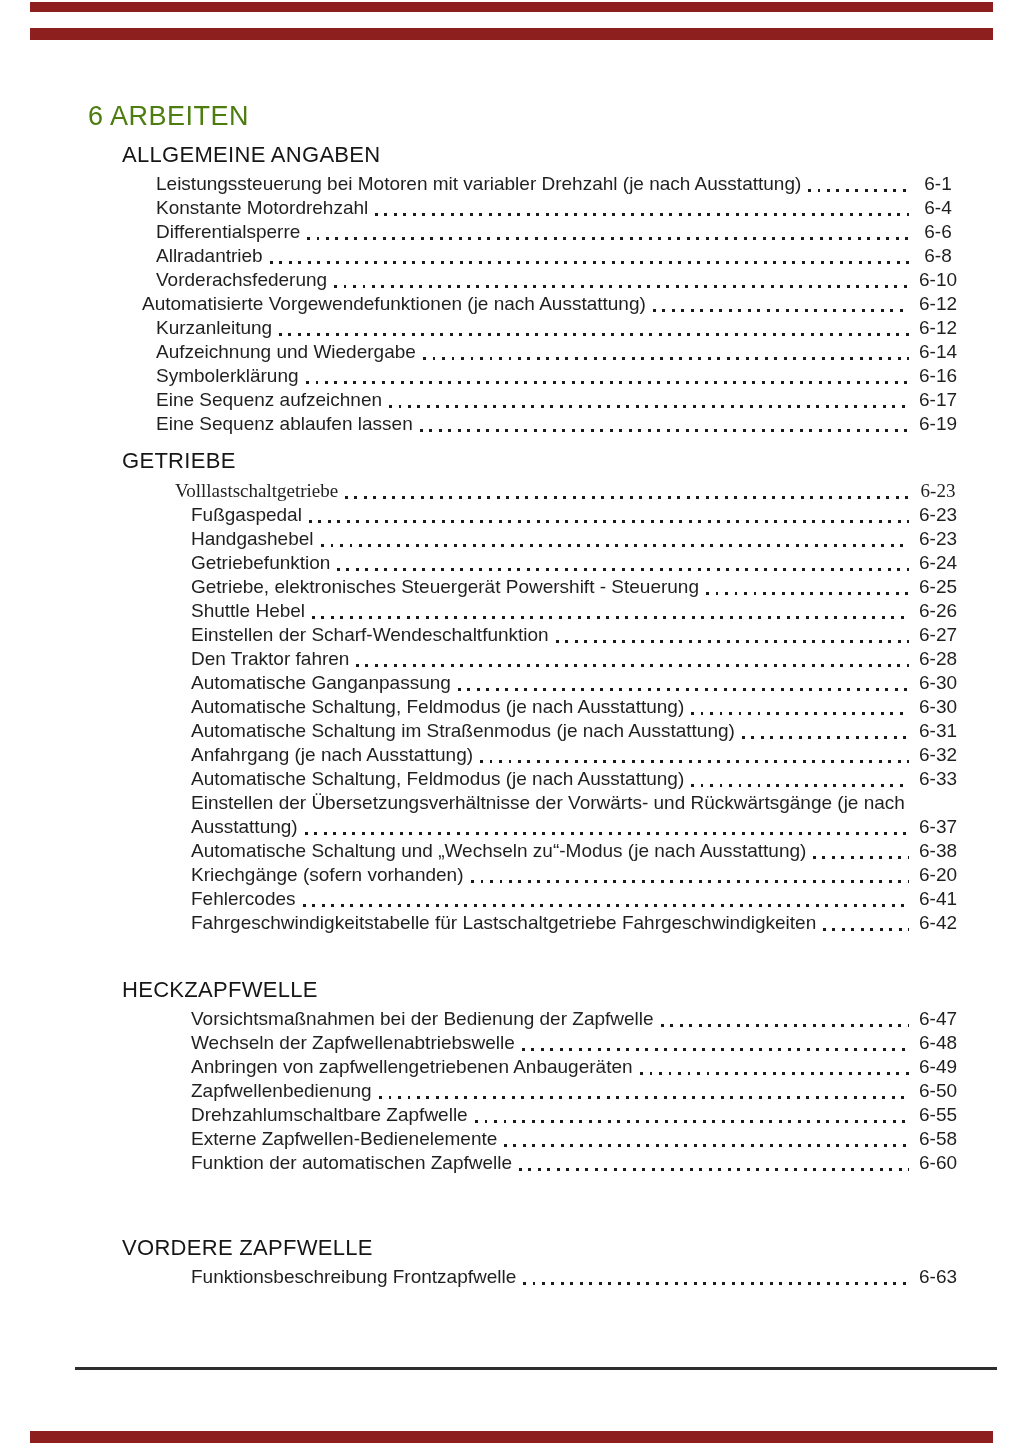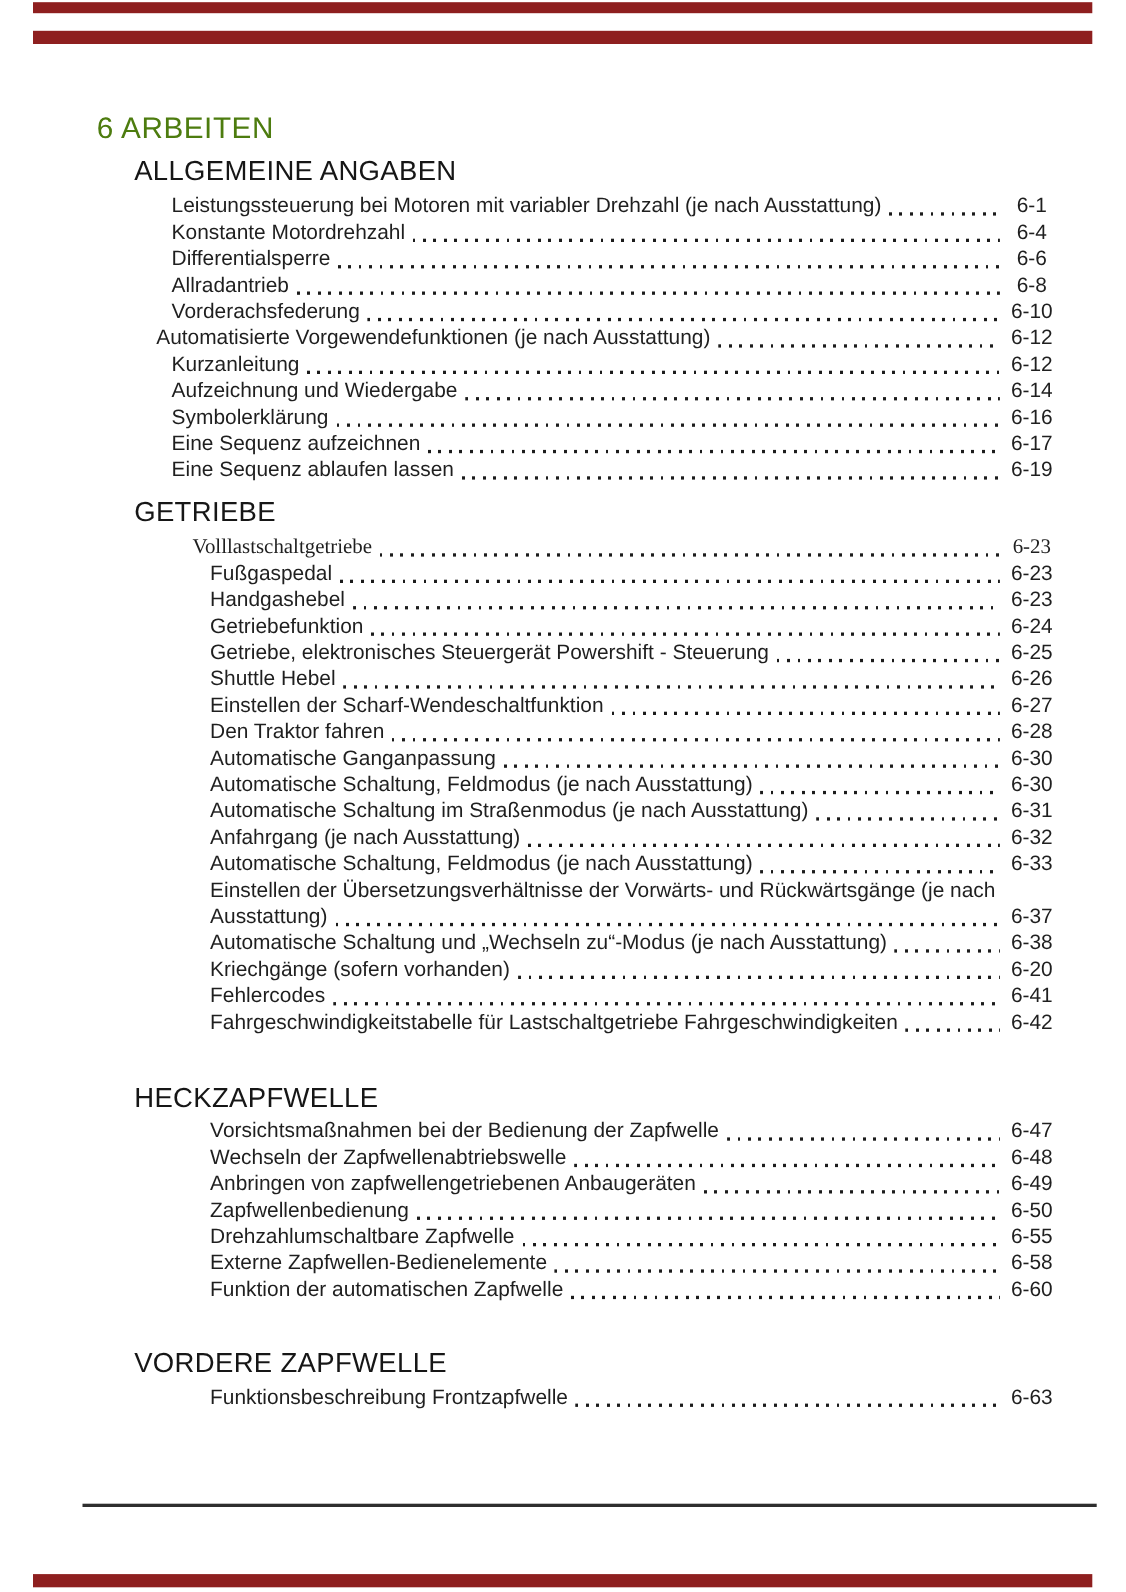--- a/index.html
+++ b/index.html
@@ -25,23 +25,23 @@
     background:#2e2e2e;
   }
   .content{padding-top:101px;}
   h1.chapter{
     font-size:27px;font-weight:400;line-height:1.15;
     margin:0 0 0 88px;letter-spacing:0.5px;color:#4d7c0f;
   }
   .section{margin-top:12px;}
   .section.s1{margin-top:10px;}
   .section.s3{margin-top:42px;}
-  .section.s4{margin-top:40px;}
+  .section.s4{margin-top:60px;}
   .section-title{
-    font-size:25px;font-weight:400;line-height:1.15;
+    font-size:22px;font-weight:400;line-height:1.15;
     margin:0 0 5px 122px;letter-spacing:0.3px;color:#161616;
   }
   .rows{margin-right:62px;}
   .row{
     display:flex;align-items:baseline;
     line-height:24px;font-size:19px;color:#1f1f1f;
   }
   .row .label{white-space:nowrap;}
   .row.lvl1{padding-left:142px;}
   .row.lvl2{padding-left:156px;}

